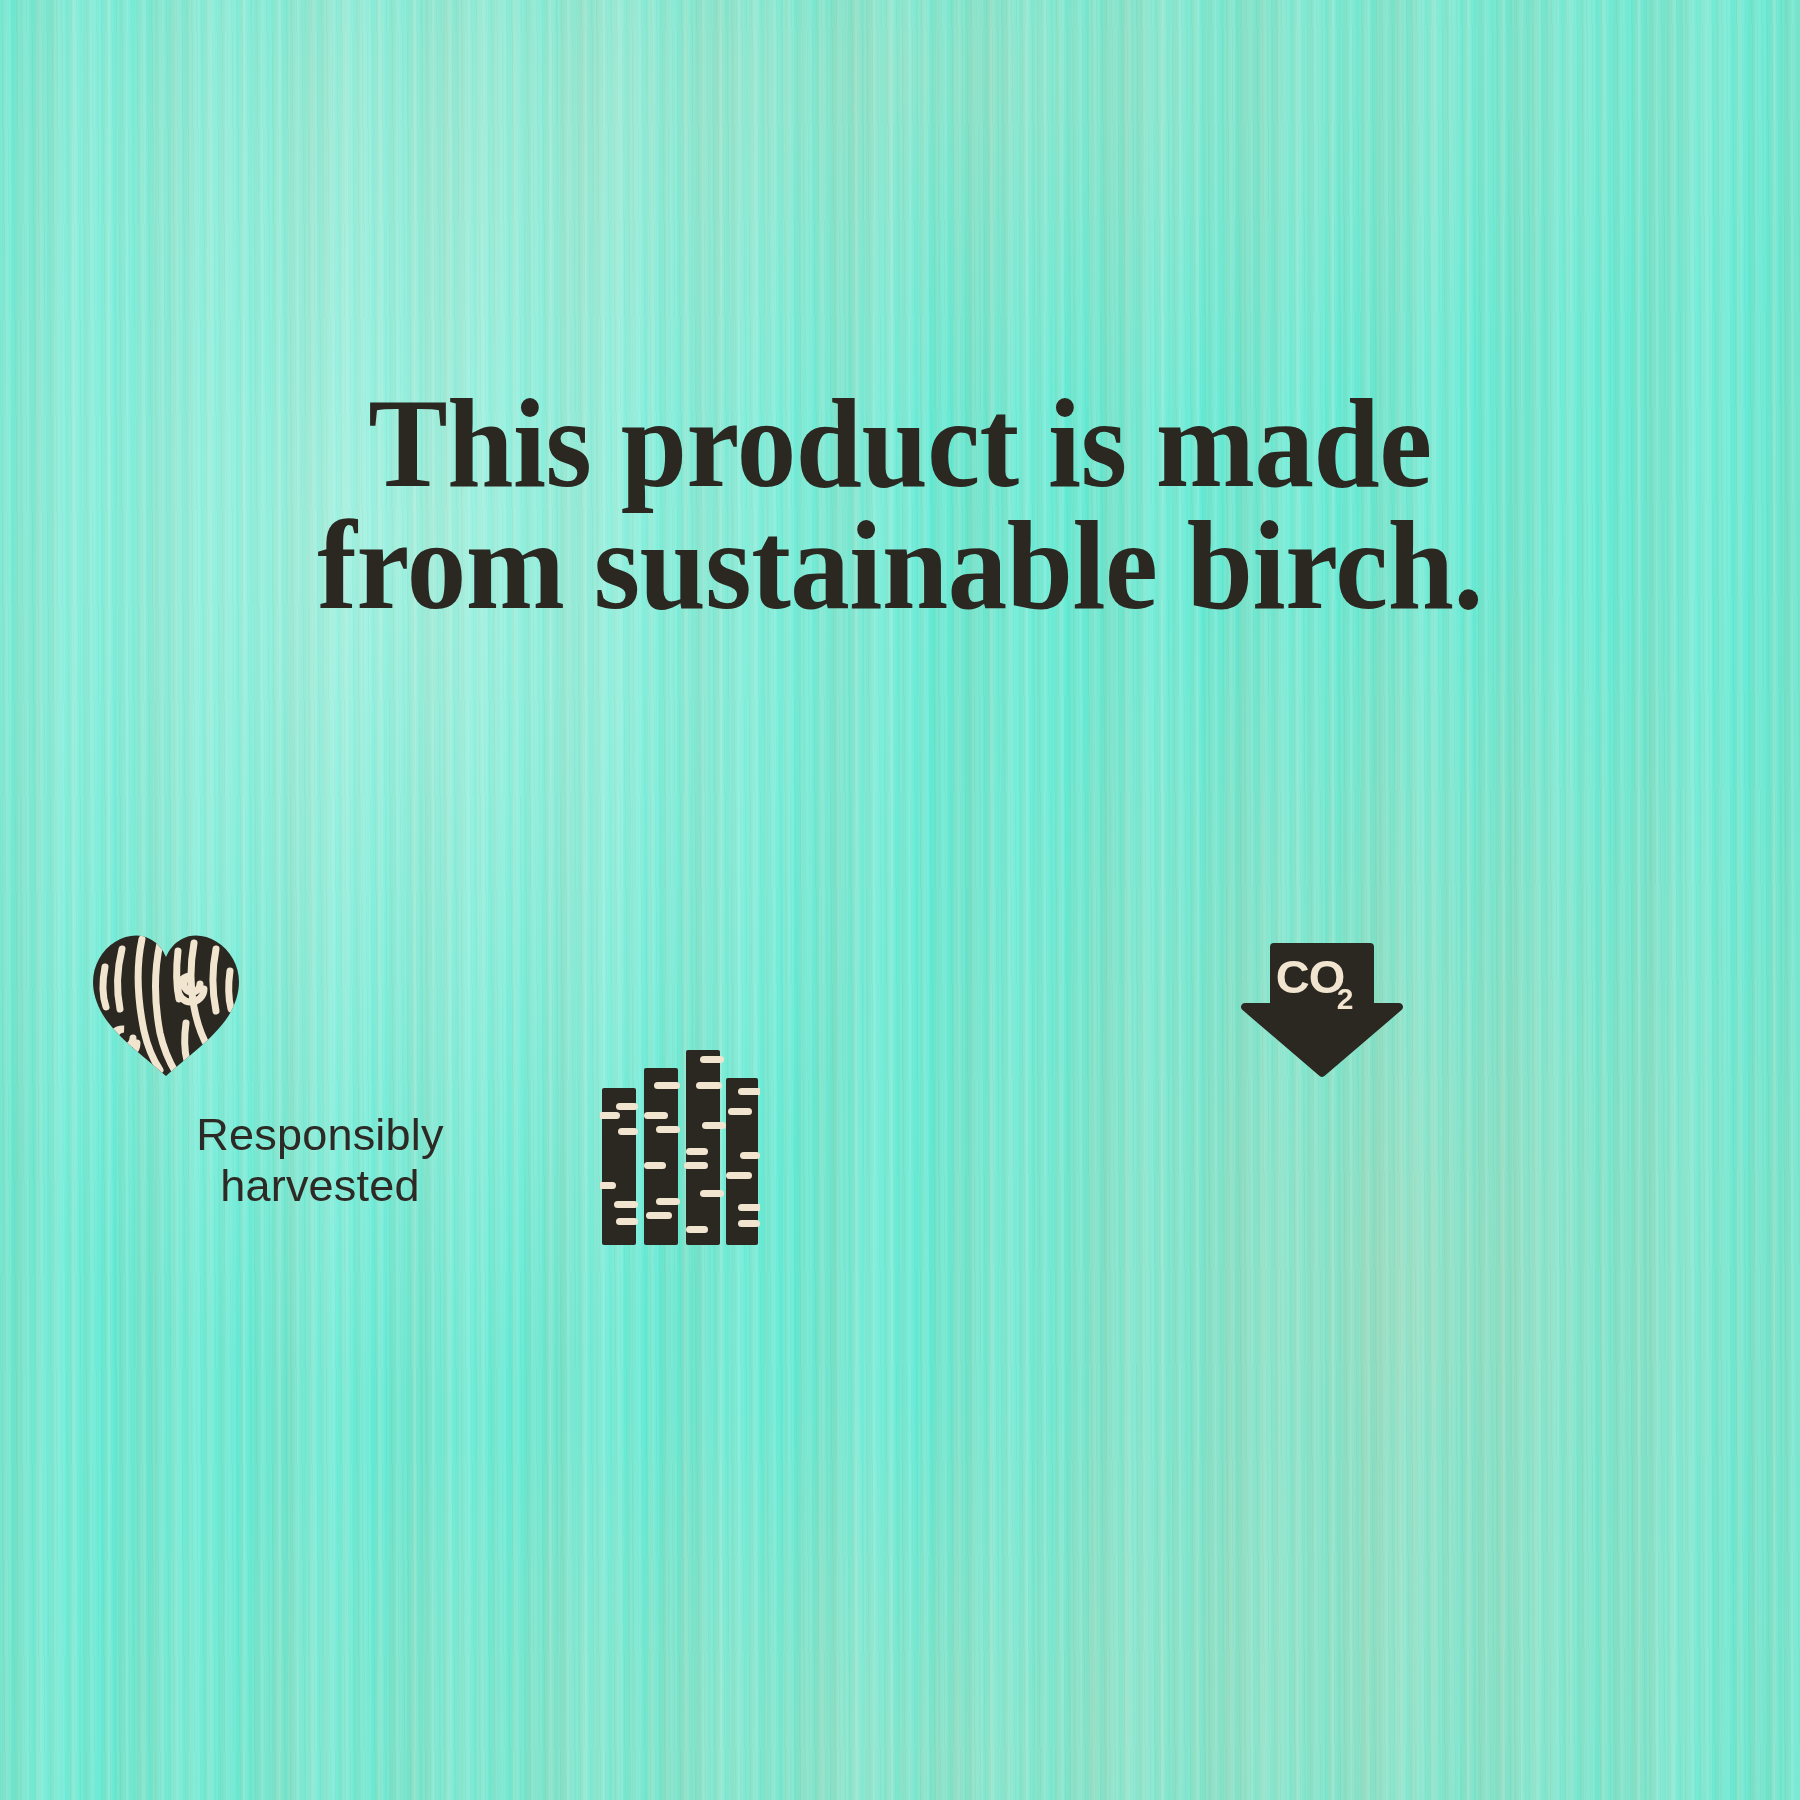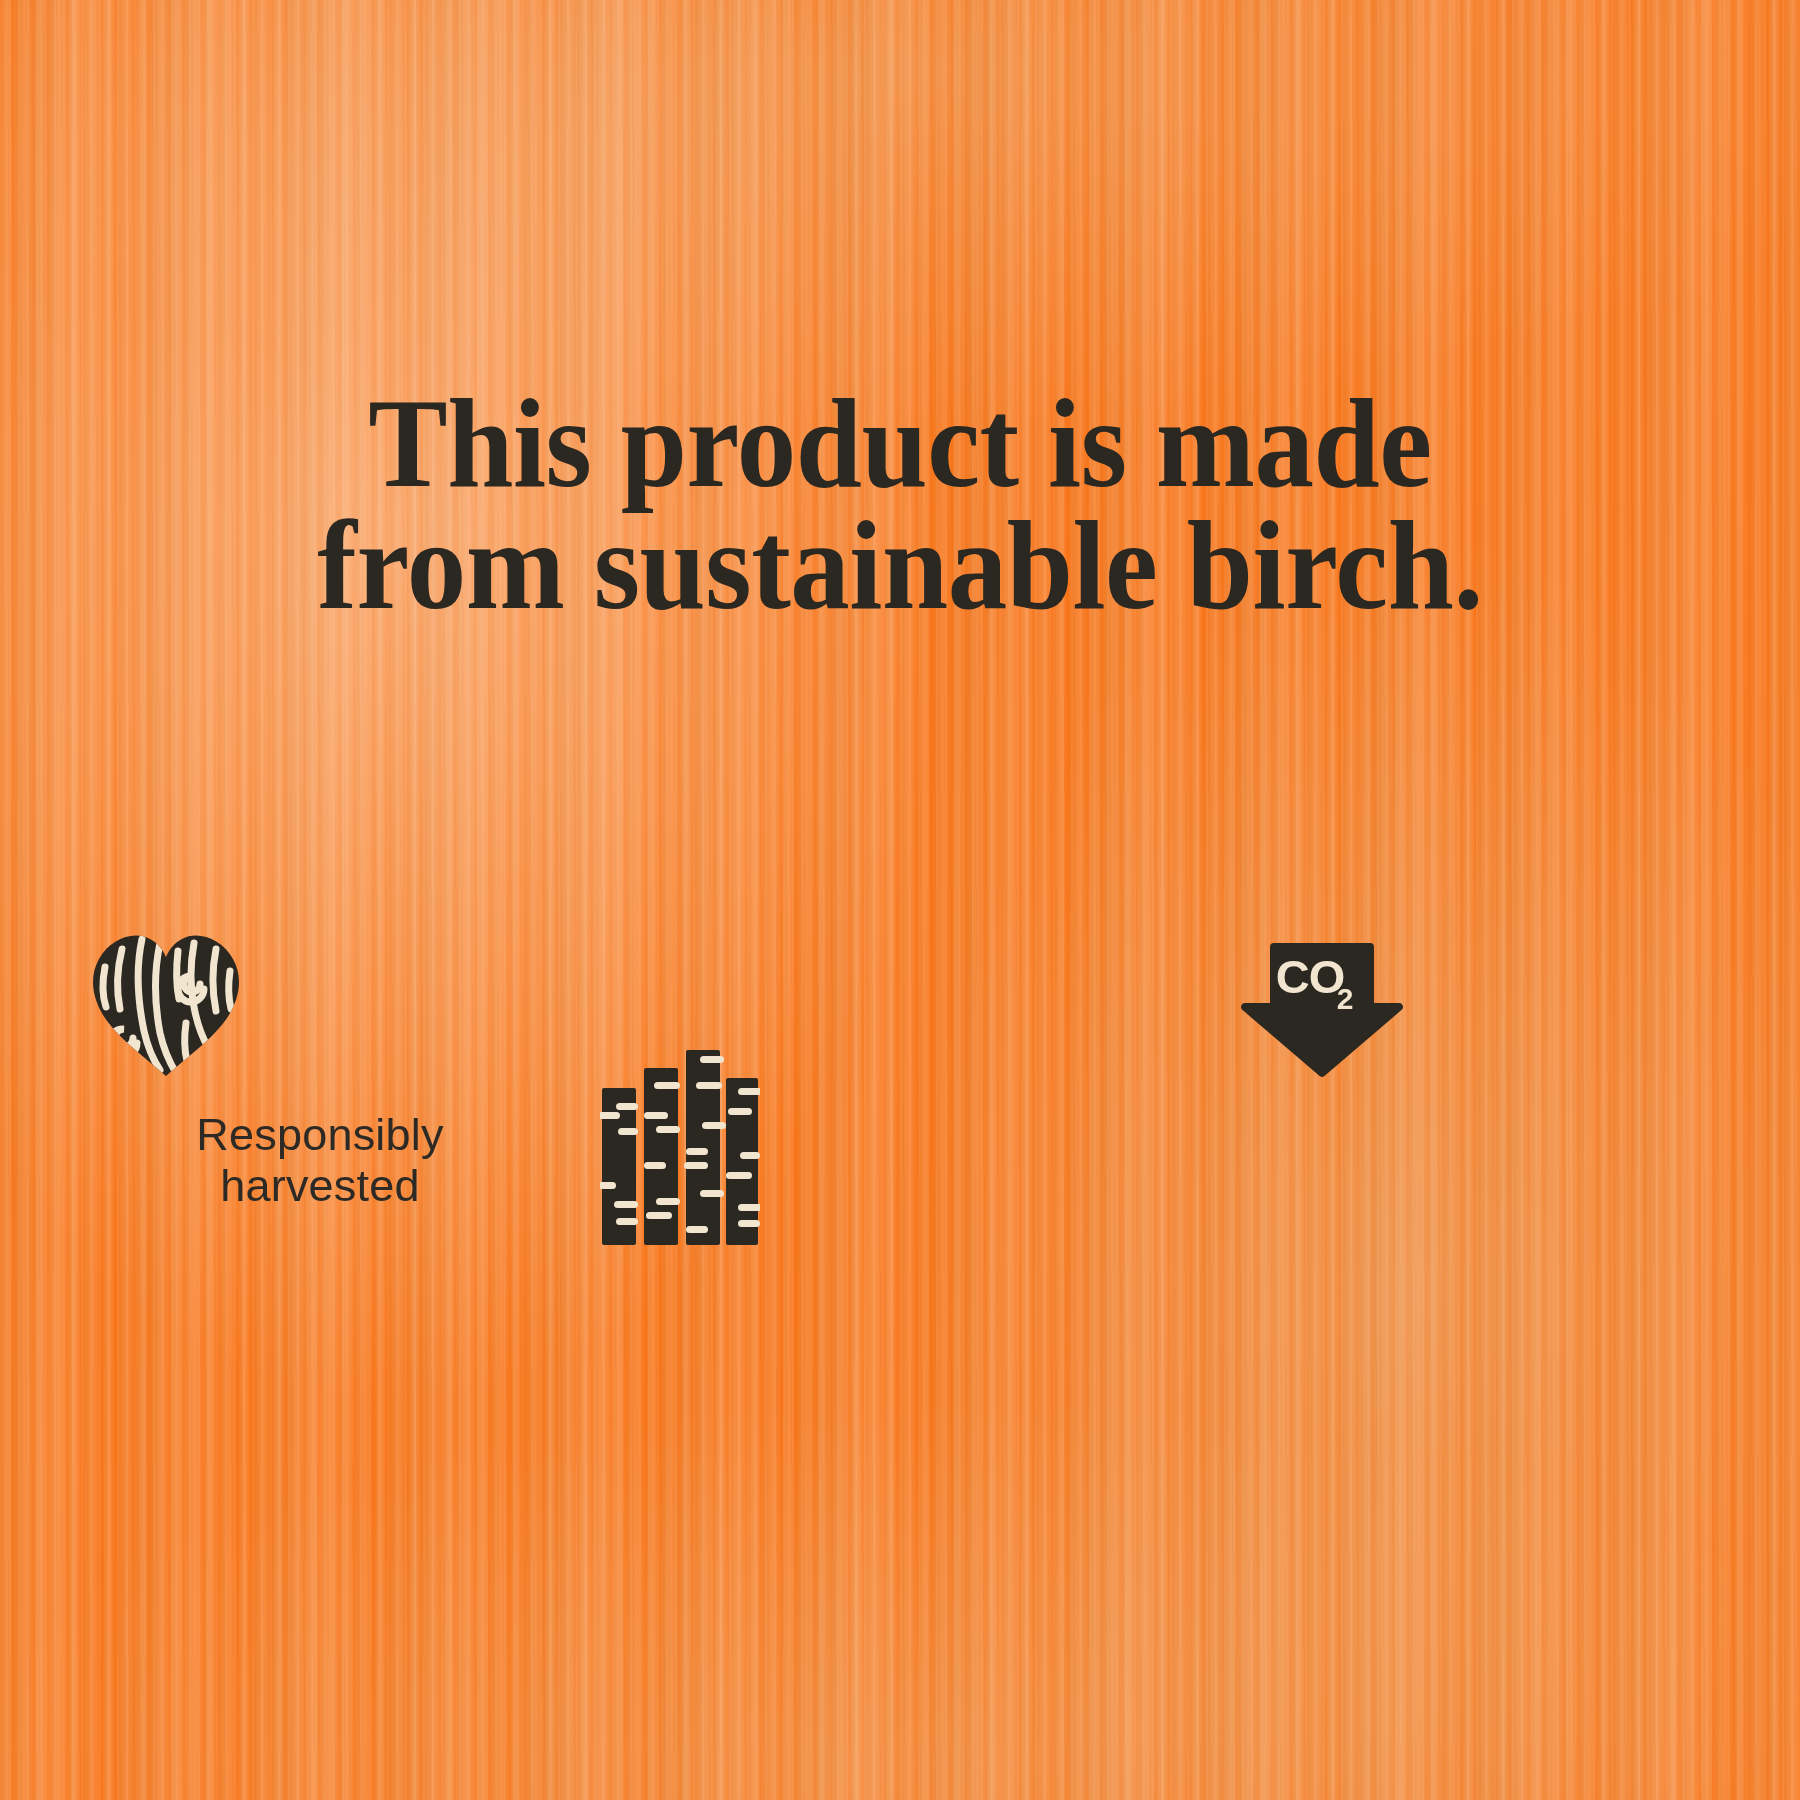--- a/index.html
+++ b/index.html
@@ -11,21 +11,21 @@
 
   body {
     font-family:"Liberation Sans", sans-serif;
     background:#f0e3cd;
   }
 
   
   #panel {
     position:relative;
     width:1800px; height:1800px;
-    background:#f97316;
+    background:#5eead4;
     overflow:hidden;
   }
 
   
   .grain {
     position:absolute; inset:0;
     pointer-events:none;
   }
   .grain.g1 {
     background:repeating-linear-gradient(90deg,

